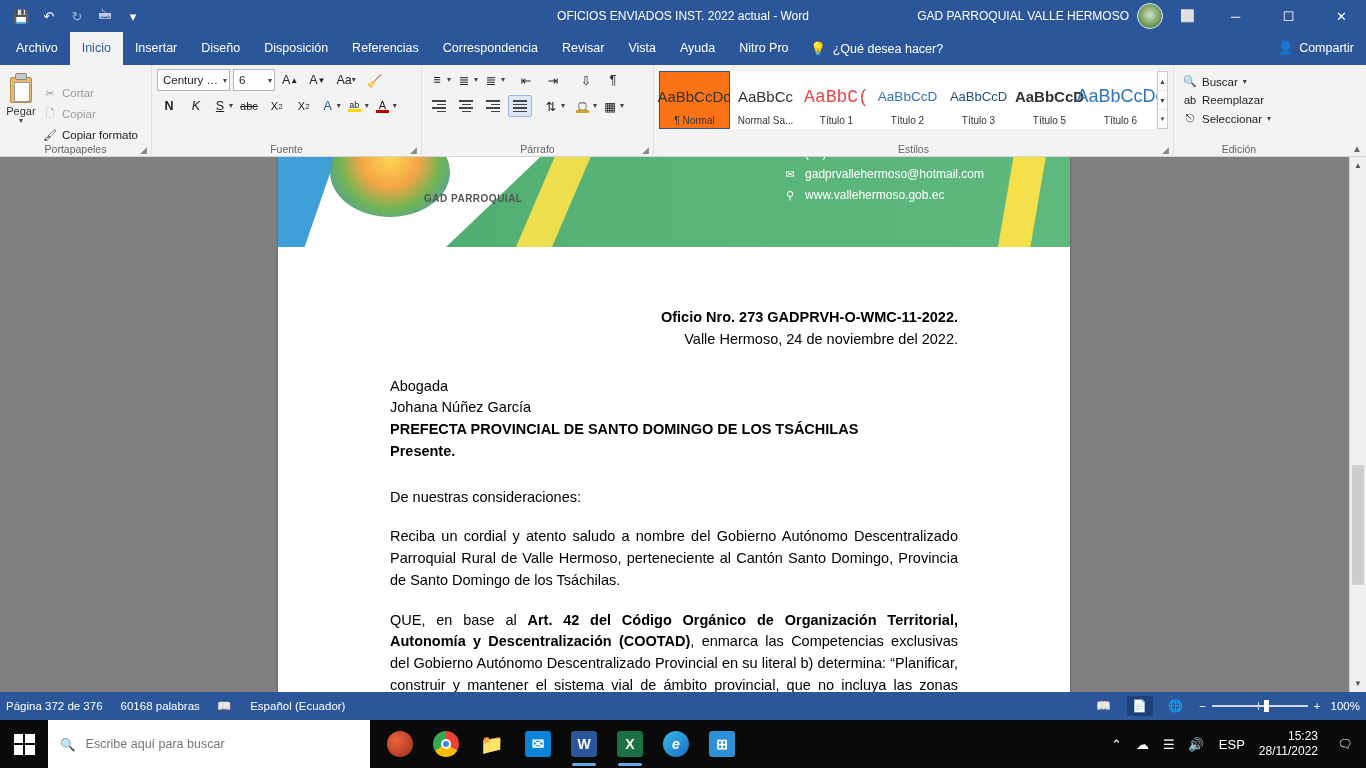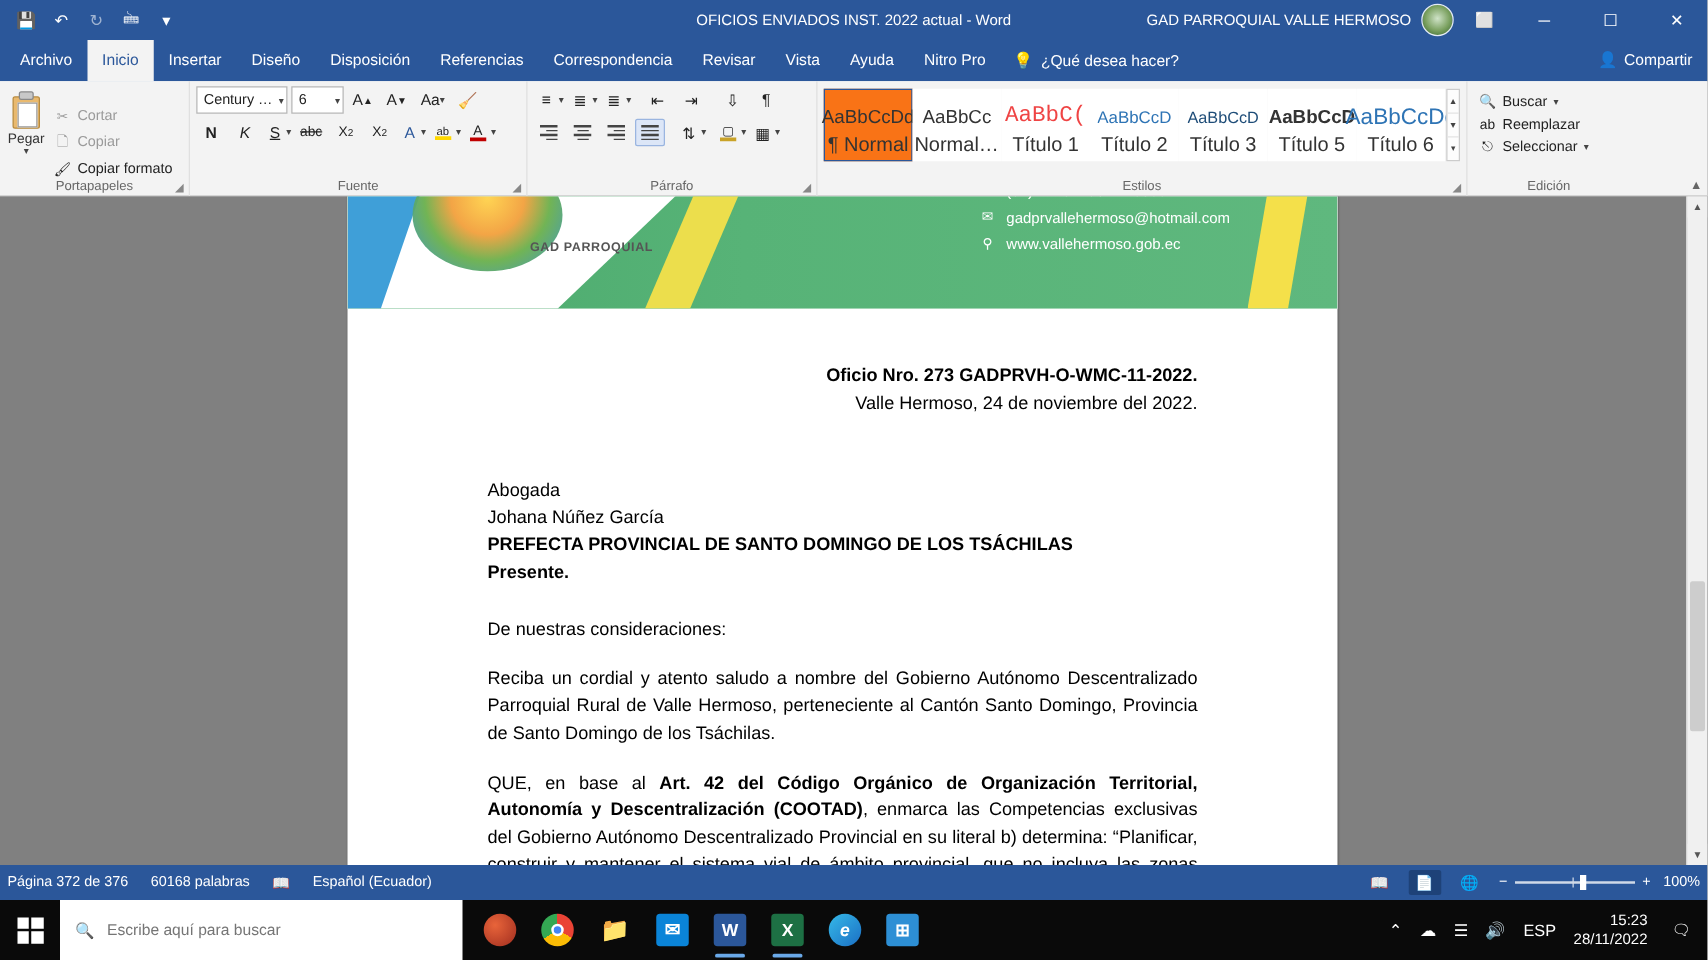--- a/index.html
+++ b/index.html
@@ -246,21 +246,21 @@
     overflow: hidden;
     flex: 1;
     display: flex; align-items: center;
   }
   .style-prev.h1 { color: #ef4444; font-size: 18px; font-family: Liberation Mono, monospace; }
   .style-prev.h2 { color: #2e74b5; font-size: 13.5px; }
   .style-prev.h3 { color: #1f4d78; font-size: 13px; }
   .style-prev.h6 { color: #2e74b5; font-size: 18px; }
   .style-prev.b { font-weight: bold; }
   .style-name {
-    font-size: 16px; color: #333;
+    font-size: 10px; color: #333;
     white-space: nowrap; overflow: hidden; text-overflow: ellipsis;
     max-width: 68px; text-align: center;
   }
   .gal-scroll {
     width: 14px;
     display: flex; flex-direction: column;
     justify-content: space-between;
     border: 1px solid #ccc;
     background: #fdfdfd;
     margin: 2px 0 0 1px;
@@ -377,21 +377,21 @@
     right: 86px; top: -14px;
     color: #fff;
     font-size: 12px;
     line-height: 21px;
     text-align: left;
   }
   .lh-contact div { display: flex; align-items: center; gap: 8px; }
   .lh-ico { width: 14px; text-align: center; font-size: 11px; }
 
   .doc-body {
-    padding: 14px 112px 0 112px;
+    padding: 30px 112px 0 112px;
     font-family: "Century Gothic", "Liberation Sans", sans-serif;
     font-size: 14.5px;
     color: #000;
     line-height: 1.5;
   }
   .doc-right { text-align: right; }
   .doc-p { margin-top: 18px; text-align: justify; }
   .b { font-weight: bold; }
 
   .vscroll {
@@ -823,21 +823,21 @@
             <span class="lh-ico">⚲</span>
             <span>www.vallehermoso.gob.ec</span>
           </div>
       </div>
     </div>
 
     <div class="doc-body">
       <div class="doc-right b" style="margin-top:30px">Oficio Nro. 273 GADPRVH-O-WMC-11-2022.</div>
       <div class="doc-right">Valle Hermoso, 24 de noviembre del 2022.</div>
 
-      <div style="margin-top:48px">Abogada</div>
+      <div style="margin-top:25px">Abogada</div>
       <div>Johana Núñez García</div>
       <div class="b">PREFECTA PROVINCIAL DE SANTO DOMINGO DE LOS TSÁCHILAS</div>
       <div class="b">Presente.</div>
 
       <div class="doc-p" style="margin-top:24px">De nuestras consideraciones:</div>
 
       <div class="doc-p">Reciba un cordial y atento saludo a nombre del Gobierno Autónomo Descentralizado Parroquial Rural de Valle Hermoso, perteneciente al Cantón Santo Domingo, Provincia de Santo Domingo de los Tsáchilas.</div>
 
       <div class="doc-p">
         <span>QUE, en base al </span><span class="b">Art. 42 del Código Orgánico de Organización Territorial, Autonomía y Descentralización (COOTAD)</span><span>, enmarca las Competencias exclusivas del Gobierno Autónomo Descentralizado Provincial en su literal b) determina: “Planificar, construir y mantener el sistema vial de ámbito provincial, que no incluya las zonas urbanas”.</span>

